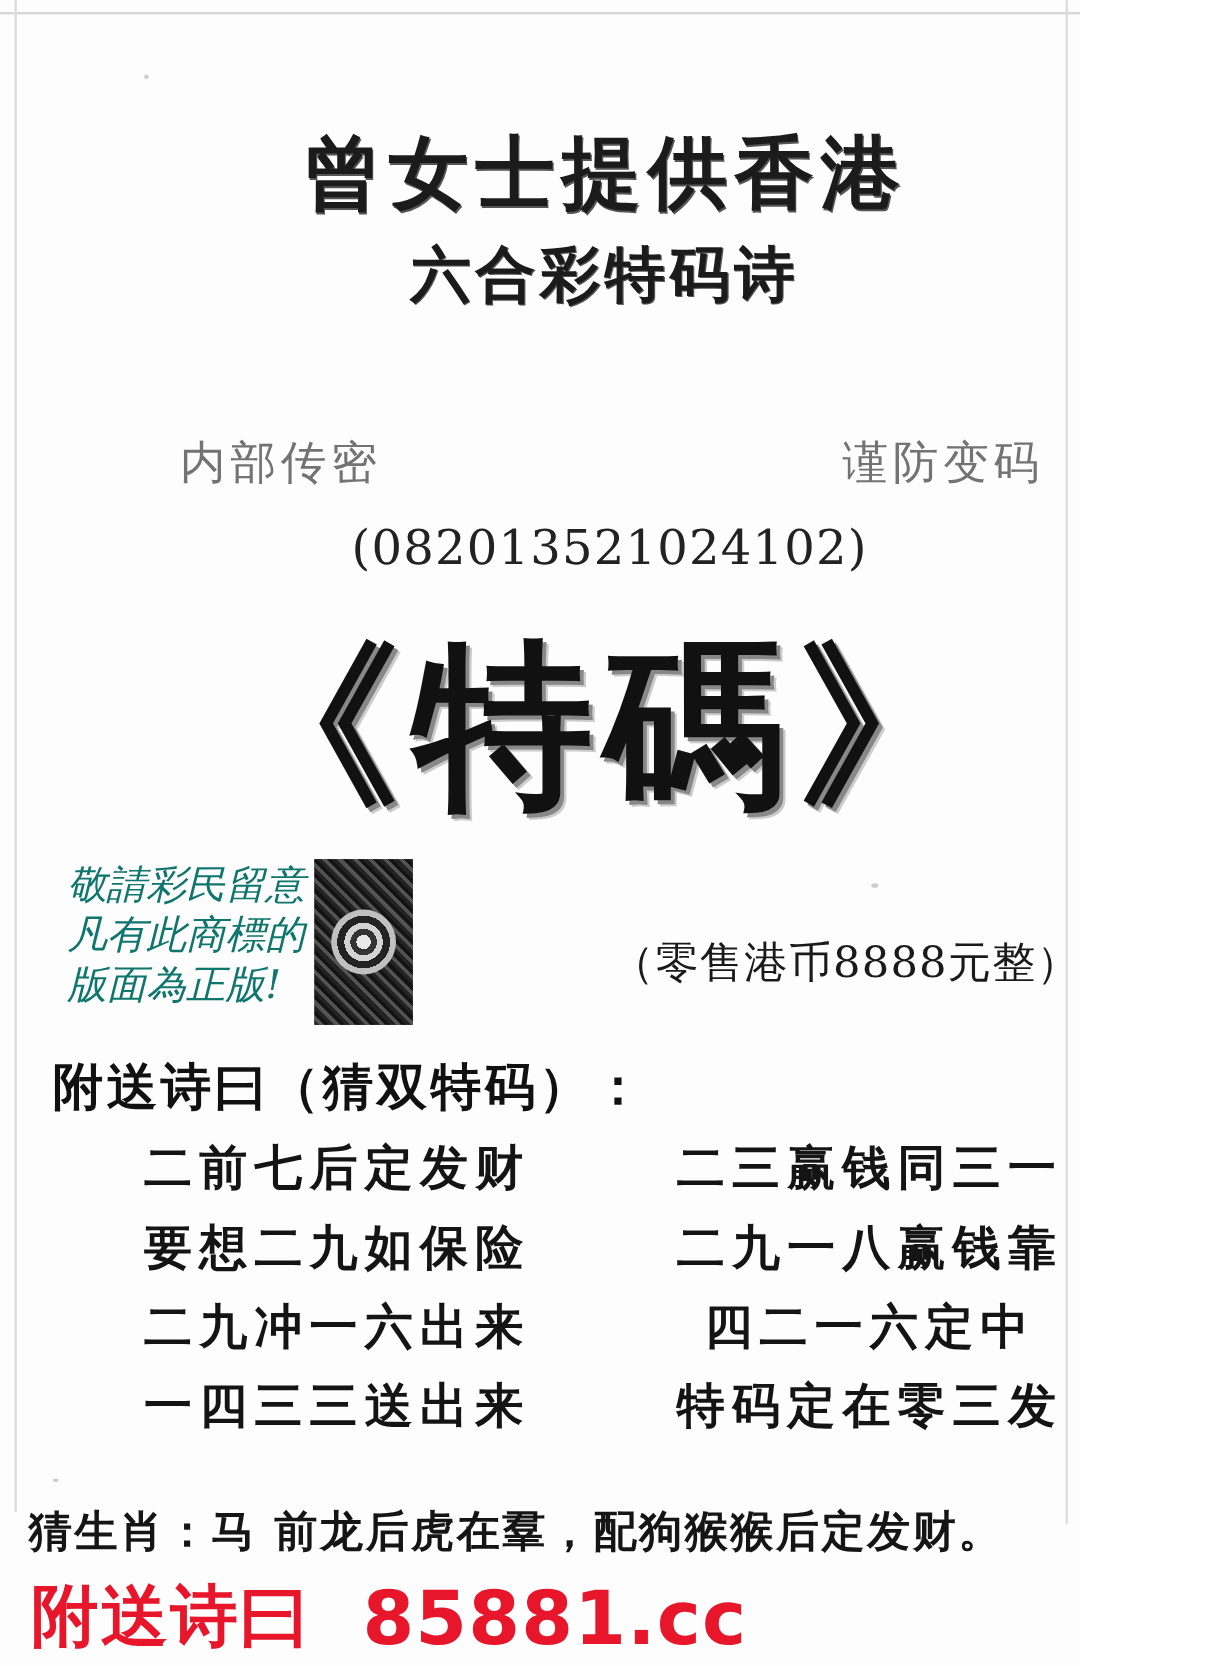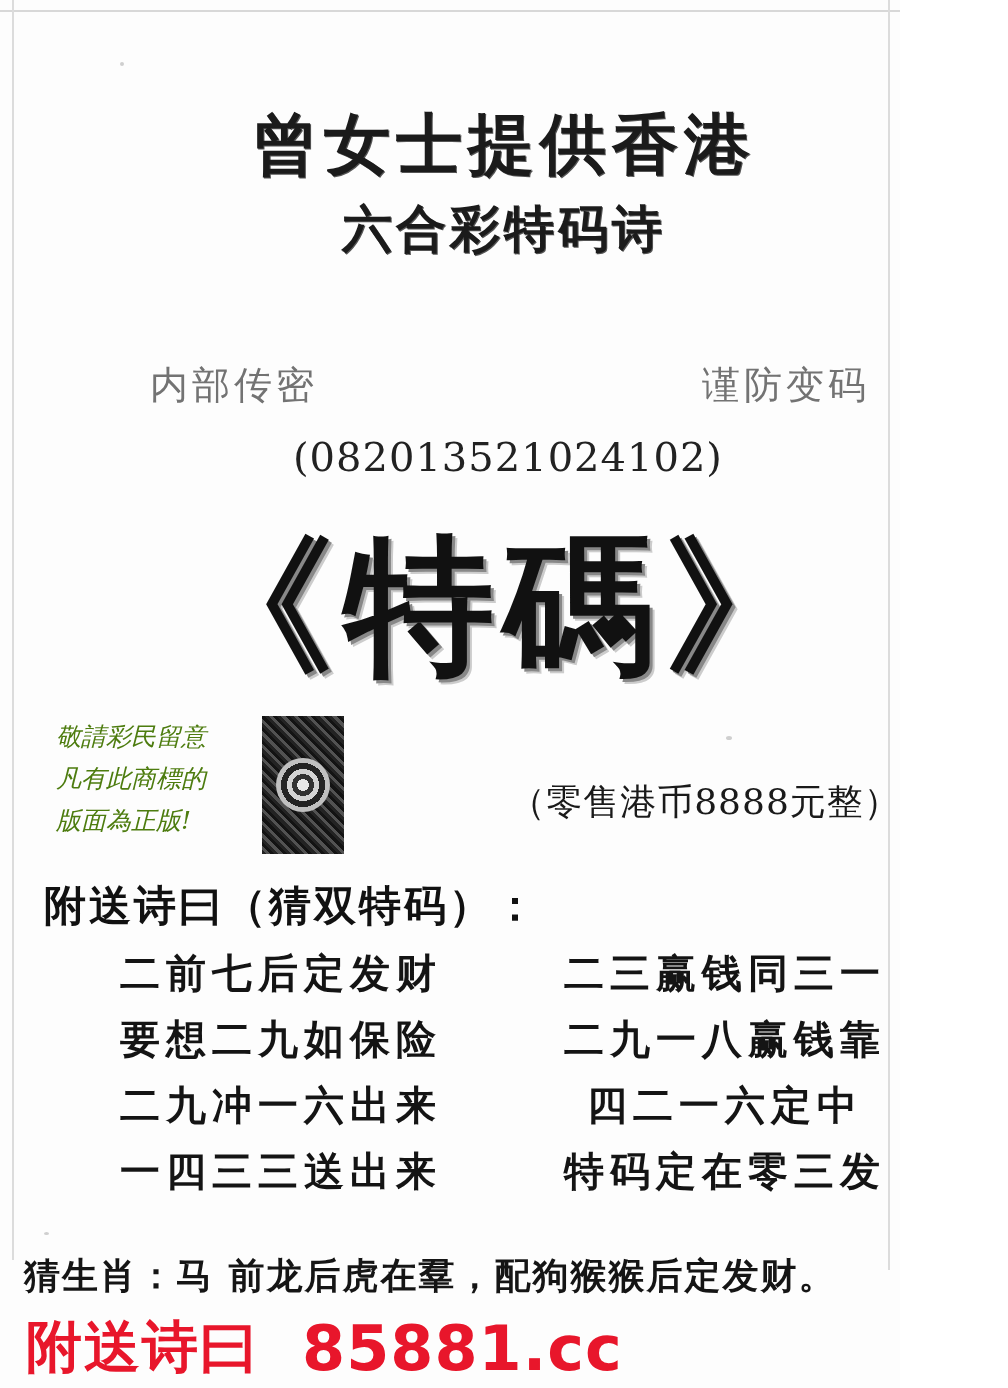--- a/index.html
+++ b/index.html
@@ -106,23 +106,23 @@
     letter-spacing: 10px;
     color: #111;
     text-shadow: 3px 3px 0 #888, 5px 5px 0 #ccc;
   }
 
   .note-block {
     position: absolute;
     left: 56px; top: 716px;
     width: 200px;
     font-family: "DejaVu Serif", serif;
-    font-size: 25px;
+    font-size: 33px;
     line-height: 42px;
-    color: #4d7c0f;
+    color: #0f766e;
     font-style: italic;
   }
   .stamp {
     position: absolute;
     left: 262px; top: 716px;
     width: 82px; height: 138px;
     background:
       repeating-linear-gradient(45deg, #111 0 3px, #444 3px 6px, #000 6px 9px),
       #222;
     opacity: .92;

